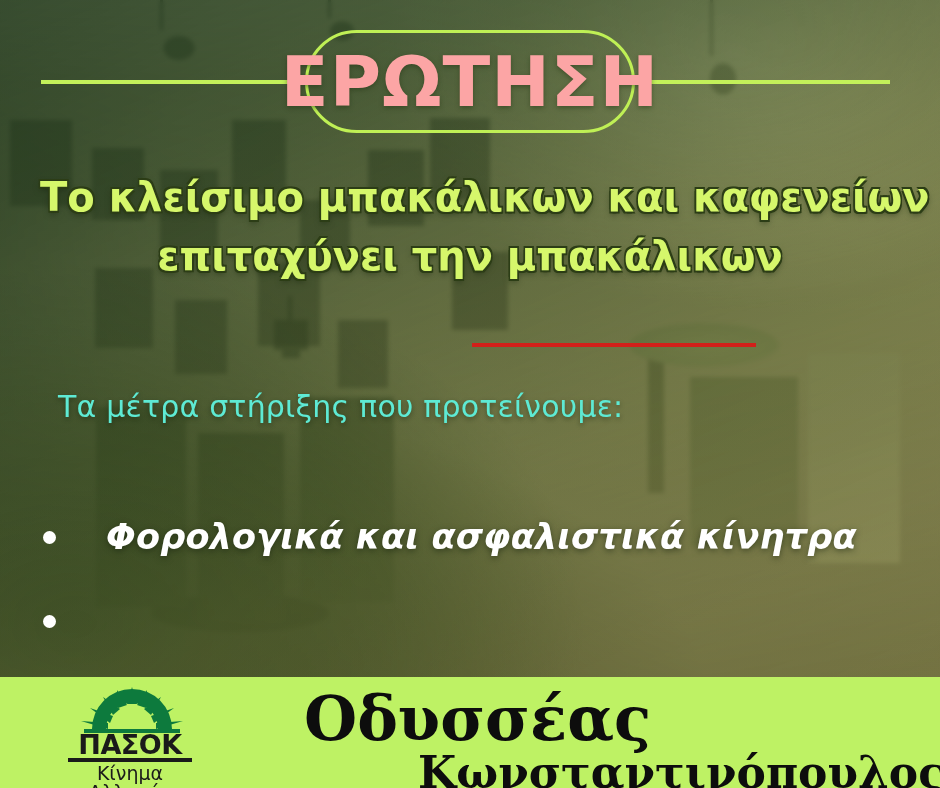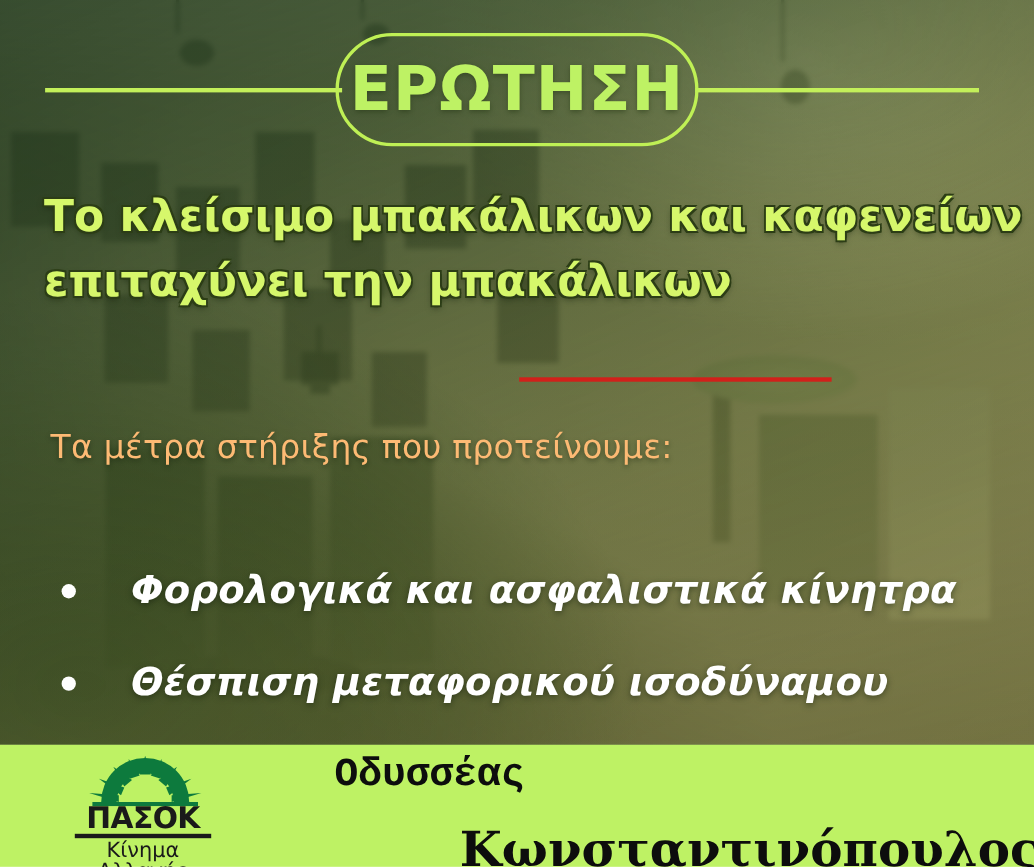--- a/index.html
+++ b/index.html
@@ -215,36 +215,37 @@
     width: 330px;
     height: 103px;
     border: 3px solid #bff055;
     border-radius: 52px;
     box-sizing: border-box;
     display: flex;
     align-items: center;
     justify-content: center;
   }
   .badge-label {
-    color: #bef264;
-    font-family: "DejaVu Sans", "Liberation Sans", sans-serif;
-    font-weight: bold;
-    font-size: 56px;
+    color: #fca5a5;
+    font-family: "DejaVu Sans", "Liberation Sans", sans-serif;
+    font-weight: bold;
+    font-size: 70px;
     letter-spacing: 1px;
     line-height: 1;
     text-shadow: 0 2px 5px rgba(30,48,16,0.45);
     white-space: nowrap;
   }
 
   
   .headline {
     position: absolute;
     left: 40px;
     top: 168px;
     width: 860px;
+    text-align: center;
     font-family: "DejaVu Sans", "Liberation Sans", sans-serif;
     font-weight: bold;
     font-size: 40px;
     line-height: 59px;
     color: #d6f76b;
     text-shadow:
       -1.6px -1.6px 0 #2c3d16,
        1.6px -1.6px 0 #2c3d16,
       -1.6px  1.6px 0 #2c3d16,
        1.6px  1.6px 0 #2c3d16,
@@ -257,35 +258,35 @@
     left: 472px;
     top: 343px;
     width: 284px;
     height: 4px;
     background: #d2201a;
   }
 
   
   .lead {
     position: absolute;
-    left: 46px;
+    left: 58px;
     top: 389px;
     font-family: "DejaVu Sans", "Liberation Sans", sans-serif;
     font-size: 30px;
     font-weight: normal;
-    color: #fdba74;
+    color: #5eead4;
     letter-spacing: 0.2px;
     white-space: nowrap;
     text-shadow: 0 2px 5px rgba(16,28,10,0.45);
   }
 
   
   .bullets {
     position: absolute;
-    left: 56px;
+    left: 43px;
     top: 495px;
     width: 840px;
   }
   .bullet-row {
     display: flex;
     align-items: center;
     height: 84px;
   }
   .bullet-dot {
     width: 13px;
@@ -369,25 +370,24 @@
     top: 8px;
     width: 560px;
     height: 98px;
     font-family: "DejaVu Serif", "Liberation Serif", serif;
     color: #0d0d0d;
   }
   .name-first {
     position: absolute;
     left: 4px;
     top: 0;
-    font-size: 36px;
+    font-size: 61px;
     font-weight: bold;
     line-height: 1.1;
     white-space: nowrap;
-    font-family: Liberation Mono, monospace;
   }
   .name-last {
     position: absolute;
     left: 118px;
     top: 44px;
     font-size: 44px;
     font-weight: bold;
     line-height: 1.1;
     white-space: nowrap;
     margin-top: 20px;
@@ -425,21 +425,20 @@
 
     <div class="lead">Τα μέτρα στήριξης που προτείνουμε:</div>
 
     <div class="bullets">
       <div class="bullet-row">
         <span class="bullet-dot"></span>
         <span class="bullet-text">Φορολογικά και ασφαλιστικά κίνητρα</span>
       </div>
       <div class="bullet-row">
         <span class="bullet-dot"></span>
-        <span class="bullet-text">Θέσπιση μεταφορικού ισοδύναμου</span>
       </div>
     </div>
   </div>
 
   <div class="footer">
 
     <div class="logo">
       <div class="logo-sun">
         <svg width="104" height="46" viewBox="0 0 104 46" xmlns="http://www.w3.org/2000/svg">
           <g fill="#0d7a3d">

